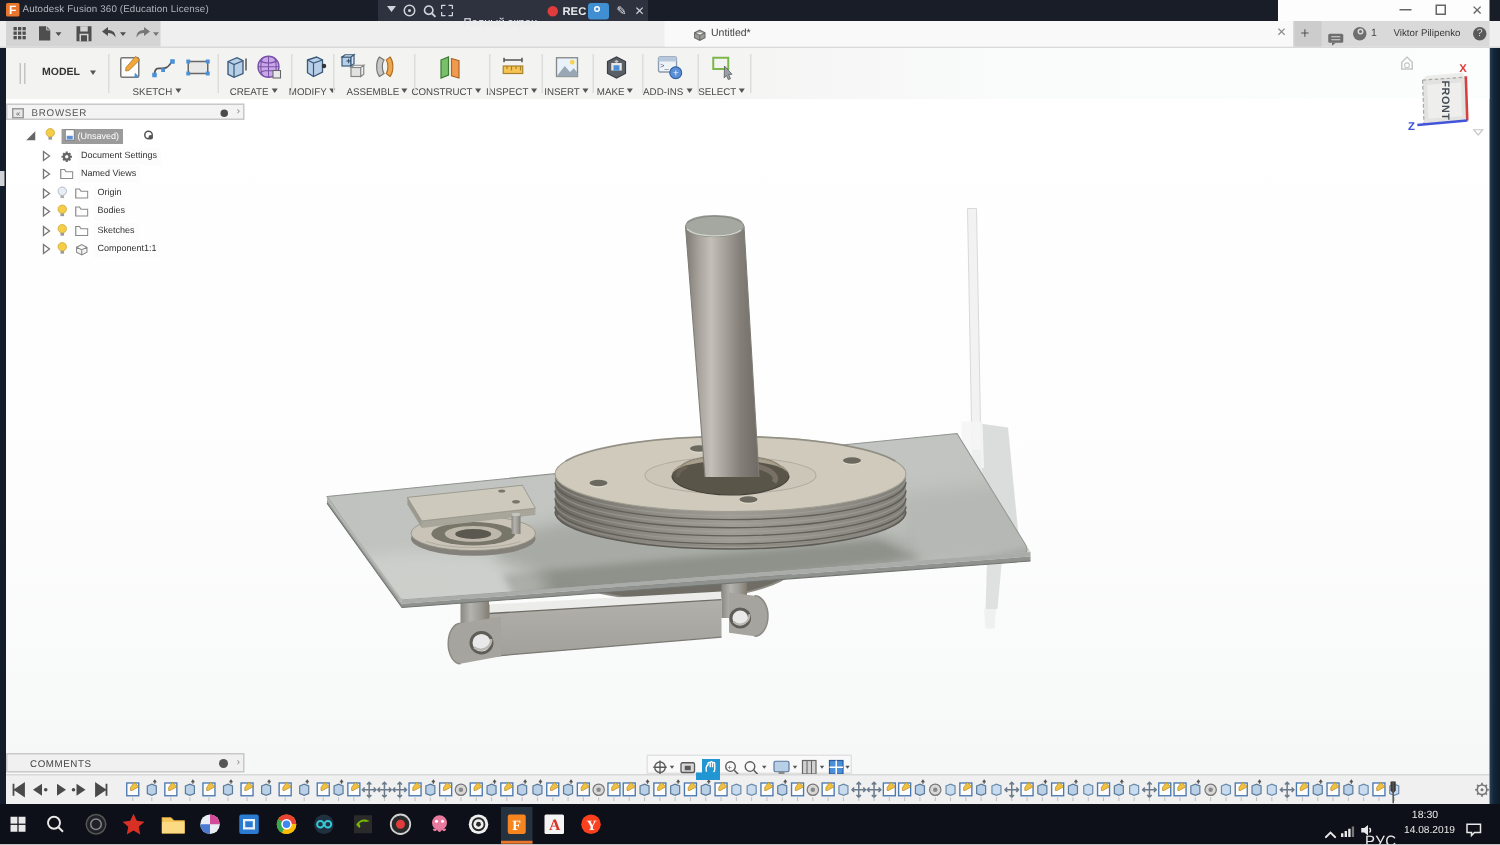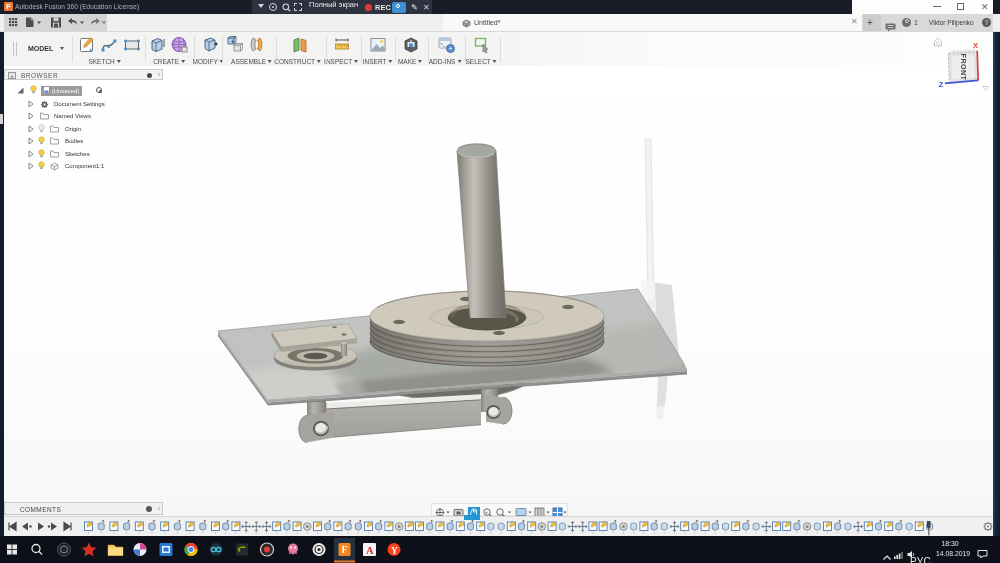--- a/index.html
+++ b/index.html
@@ -288,21 +288,21 @@
       <div class="abs" id="title-text">Autodesk Fusion 360 (Education License)</div>
       <div class="abs" id="rectool">
         <span style="position:absolute;left:6px;top:4px;width:0;height:0;border-left:3px solid transparent;border-right:3px solid transparent;border-top:4px solid #cfd3da"></span>
         <span style="position:absolute;left:17px;top:2.5px;width:8px;height:8px;border:1px solid #cfd3da;border-radius:50%"></span>
         <span style="position:absolute;left:20px;top:5.5px;width:2px;height:2px;background:#cfd3da;border-radius:50%"></span>
         <span style="position:absolute;left:30px;top:2.5px"><svg width="9" height="9" viewBox="0 0 9 9">
             <circle cx="3.8" cy="3.8" r="2.8" fill="none" stroke="#cfd3da" stroke-width="1.1"></circle>
             <line x1="6" y1="6" x2="8.3" y2="8.3" stroke="#cfd3da" stroke-width="1.2"></line>
           </svg></span>
         <span style="position:absolute;left:42px;top:3px;width:8px;height:8px;border:1px dashed #cfd3da;border-radius:1px"></span>
-        <span style="position:absolute;left:57px;top:0">Полный экран</span>
+        <span style="position:absolute;left:57px;top:10px">Полный экран</span>
         <span style="position:absolute;left:113px;top:4px;width:7px;height:7px;border-radius:50%;background:#e03c3c"></span>
         <span style="position:absolute;left:123px;top:3px;font-weight:bold">REC</span>
         <span style="position:absolute;left:140px;top:1.5px;width:14px;height:11px;background:#3f8fd2;border-radius:2px"></span>
         <span style="position:absolute;left:144px;top:4px;width:4px;height:4px;border:1px solid #fff;border-radius:50%"></span>
         <span style="position:absolute;left:159px;top:2.5px;font-size:8px">✎</span>
         <span style="position:absolute;left:171px;top:2.5px;font-size:8px;color:#cfd3da">✕</span>
       </div>
       <div class="abs" id="wincontrols">
         <span style="position:absolute;left:81px;top:6px;width:8px;height:1.2px;background:#666"></span>
         <span style="position:absolute;left:105px;top:3px;width:7px;height:7px;border:1px solid #666"></span>

